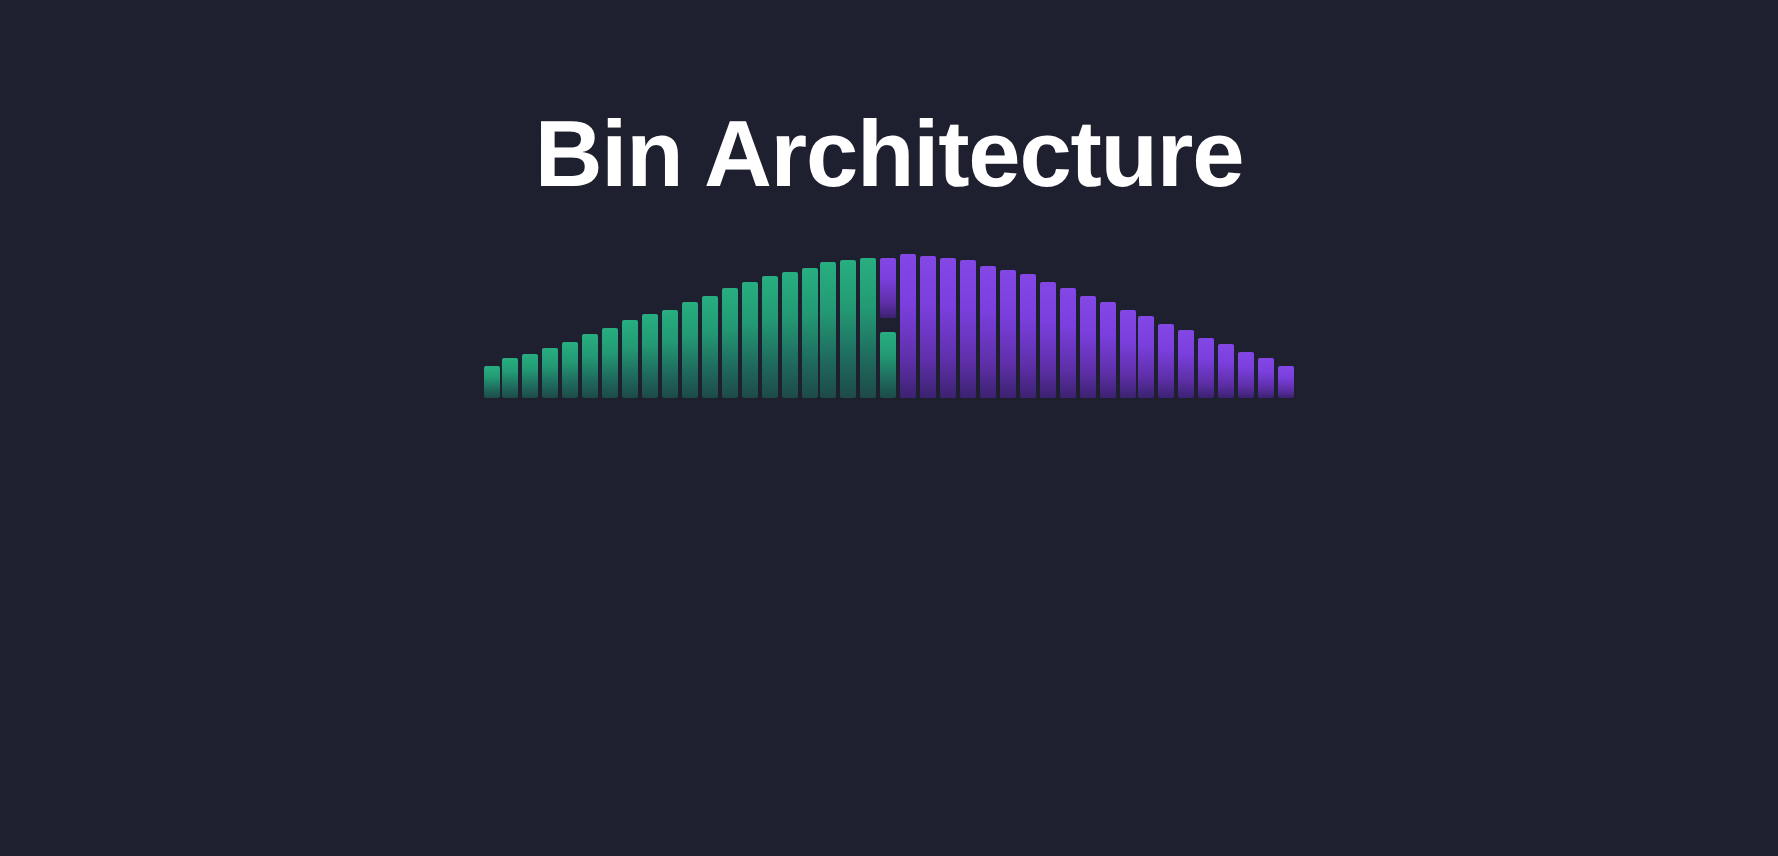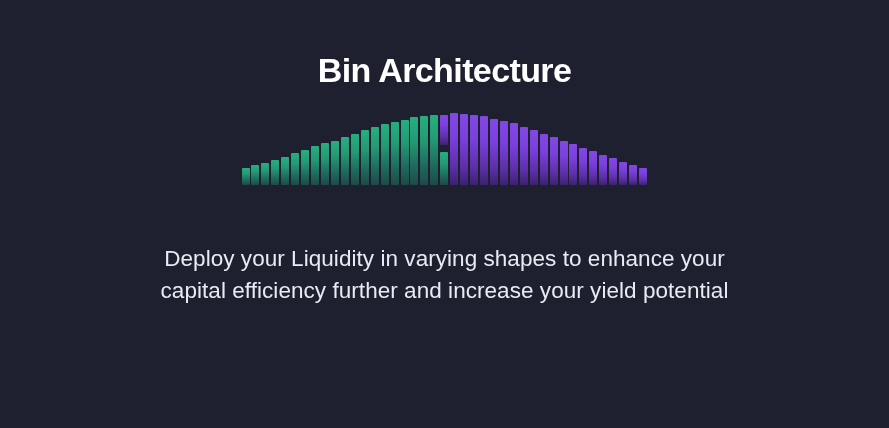--- a/index.html
+++ b/index.html
@@ -22,21 +22,21 @@
     background: #1e2030;
     display: flex;
     flex-direction: column;
     align-items: center;
     position: relative;
   }
 
   
   .title {
     margin-top: 52px;
-    font-size: 34px;
+    font-size: 47px;
     font-weight: 800;
     letter-spacing: -0.6px;
     color: #ffffff;
     line-height: 1.08;
     text-align: left;
     font-family: "Liberation Sans", sans-serif;
   }
 
   
   .chart-wrap {
@@ -227,18 +227,14 @@
         </div>
         <div class="bin">
           <div class="seg purple" style="height: 19.7419px;"></div>
         </div>
         <div class="bin">
           <div class="seg purple" style="height: 16.2581px;"></div>
         </div>
       </div>
   </div>
 
-  <div class="subtitle">
-    <span class="line">Deploy your Liquidity in varying shapes to enhance your</span>
-    <span class="line">capital efficiency further and increase your yield potential</span>
-  </div>
 
 </div>
 
 </body></html>

